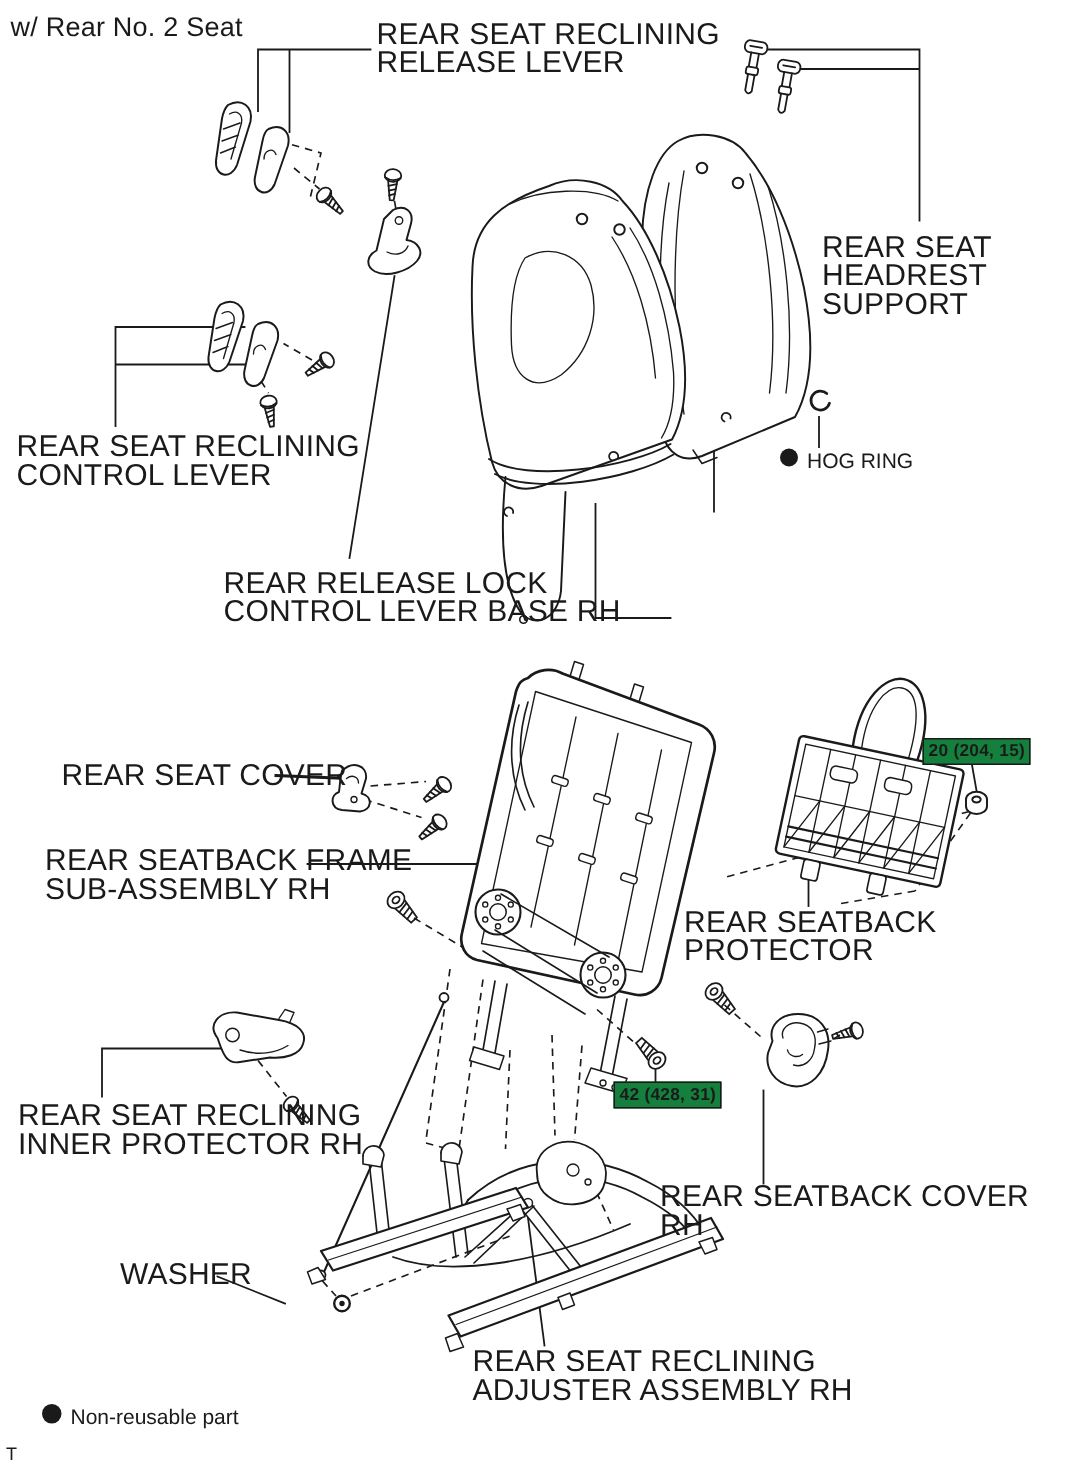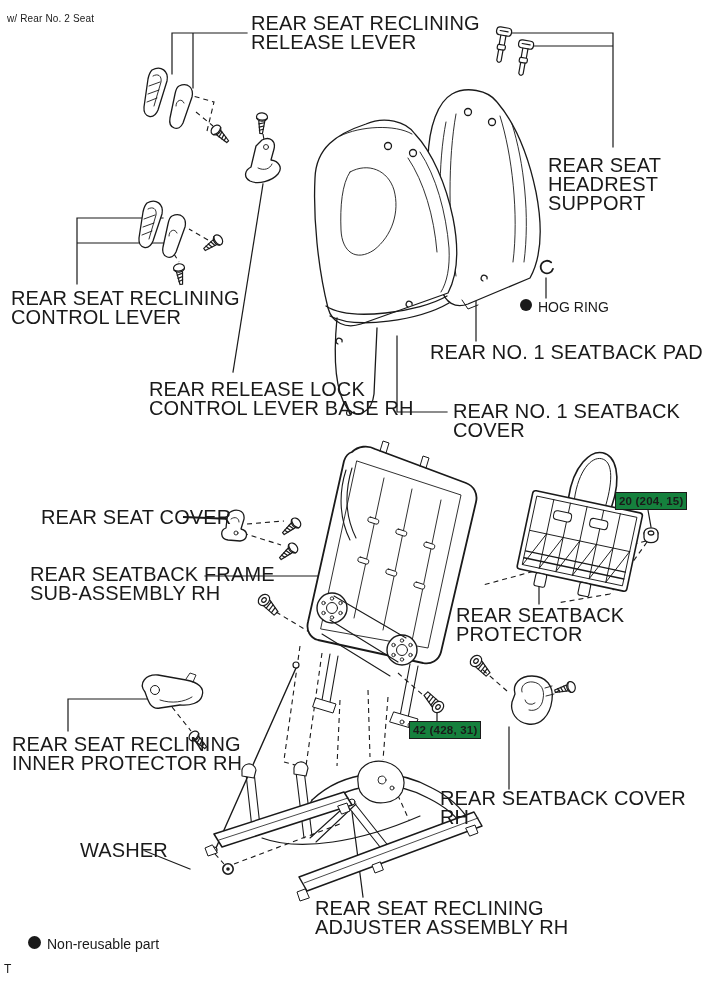--- a/index.html
+++ b/index.html
@@ -6,21 +6,21 @@
   html,body{margin:0;padding:0;background:#fff;}
   #page{
     position:relative; width:712px; height:982px; background:var(--paper);
     font-family:"Liberation Sans", sans-serif; color:var(--ink); overflow:hidden;
   }
   #art{position:absolute; left:0; top:0; z-index:1;}
   .lbl{
     position:absolute; z-index:2; font-size:20px; line-height:19px;
     letter-spacing:.15px; white-space:pre-line; color:var(--ink);
   }
-  .sm{font-size:10px;}
+  .sm{font-size:18px;}
   .tq{
     position:absolute; z-index:3; border:1.6px solid var(--ink); background:#15803d;
     font-size:11.5px; font-weight:bold; line-height:1; padding:2.5px 3px 2px 3px;
     letter-spacing:.2px; white-space:nowrap;
   }
   .legendrow{
     position:absolute; z-index:2; display:flex; align-items:flex-start; gap:6px;
     font-size:14px; white-space:nowrap;
   }
   .legendbox{
@@ -272,22 +272,20 @@
   <div class="lbl" style="left:251px;top:14px">REAR SEAT RECLINING
 RELEASE LEVER</div>
   <div class="lbl" style="left:548px;top:156px">REAR SEAT HEADREST
 SUPPORT</div>
 
   <div class="legendrow" style="left:520px;top:299px">
     <span class="dot dot12"></span>
     <span>HOG RING</span>
   </div>
 
-  <div class="lbl" style="left:430px;top:343px">REAR NO. 1 SEATBACK PAD</div>
-  <div class="lbl" style="left:453px;top:402px">REAR NO. 1 SEATBACK COVER</div>
   <div class="lbl" style="left:11px;top:289px">REAR SEAT RECLINING
 CONTROL LEVER</div>
   <div class="lbl" style="left:149px;top:380px">REAR RELEASE LOCK
 CONTROL LEVER BASE RH</div>
   <div class="lbl" style="left:41px;top:508px">REAR SEAT COVER</div>
   <div class="lbl" style="left:30px;top:565px">REAR SEATBACK FRAME
 SUB-ASSEMBLY RH</div>
   <div class="lbl" style="left:456px;top:606px">REAR SEATBACK PROTECTOR</div>
   <div class="lbl" style="left:440px;top:789px">REAR SEATBACK COVER RH</div>
   <div class="lbl" style="left:12px;top:735px">REAR SEAT RECLINING

